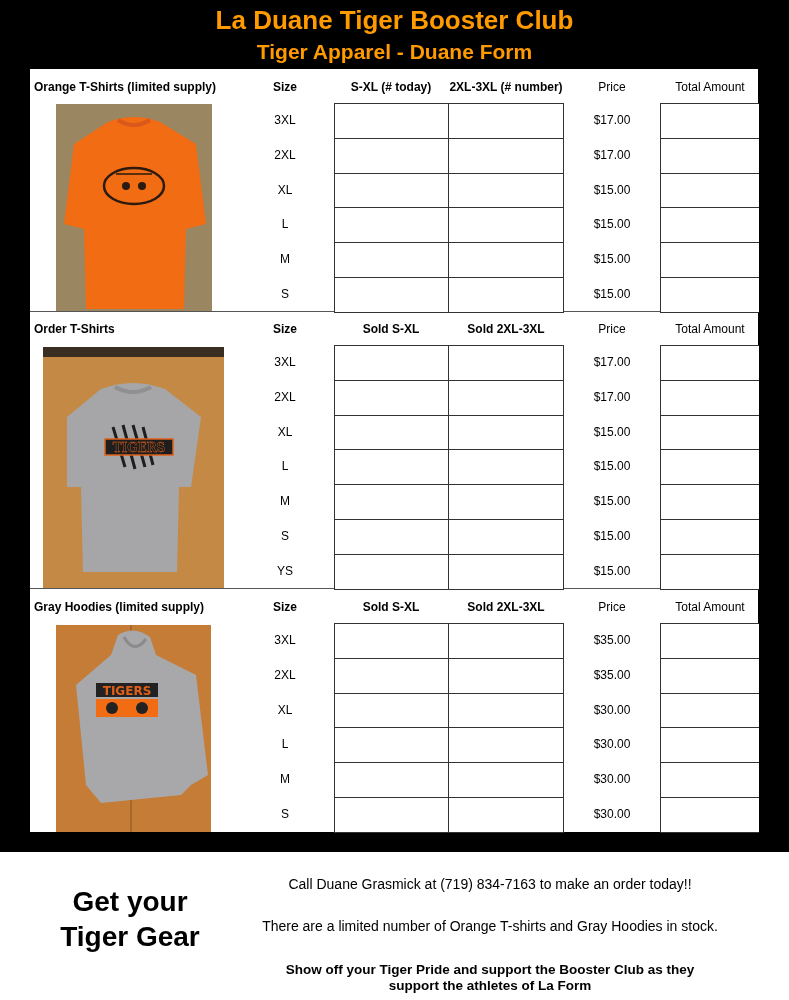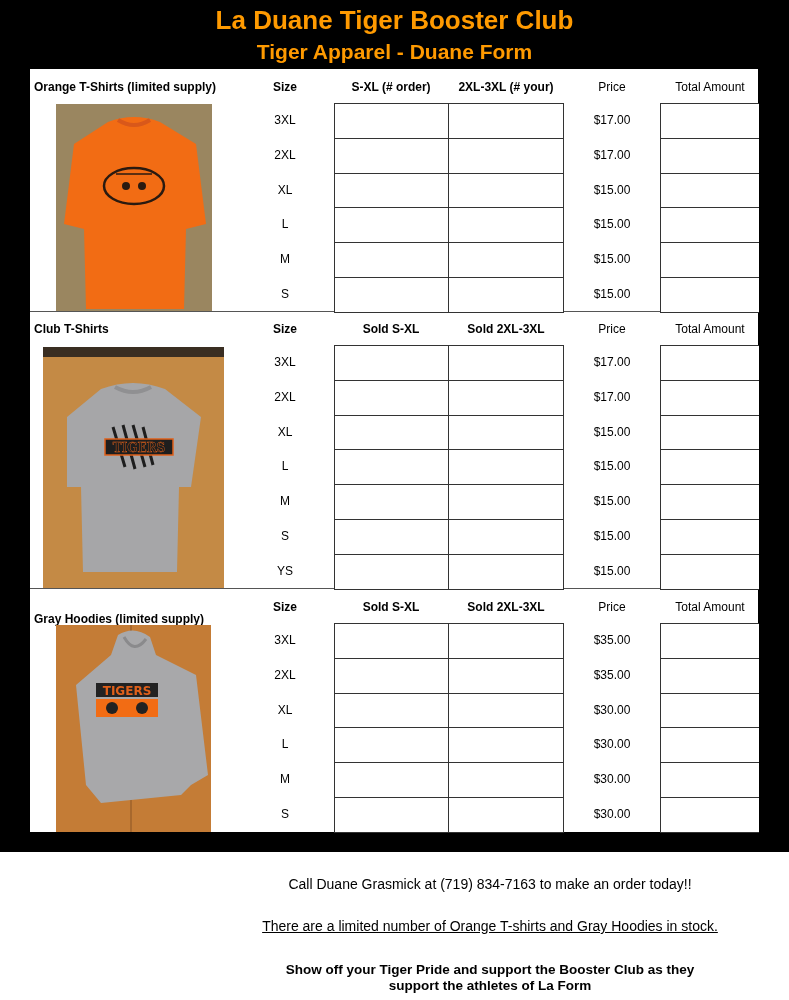--- a/index.html
+++ b/index.html
@@ -28,60 +28,60 @@
 
 <div class="black-band"></div>
 <div class="title title-main">La Duane Tiger Booster Club</div>
 <div class="title title-sub">Tiger Apparel - Duane Form</div>
 
 <div class="table">
 
   <div class="section" style="top:0;height:243px;text-decoration:underline;">
     <div class="hdr bold" style="left:4px;">Orange T-Shirts (limited supply)</div>
     <div class="hdr bold c" style="left:255px;">Size</div>
-    <div class="hdr bold c" style="left:361px;">S-XL (# order)</div>
-    <div class="hdr bold c" style="left:476px;">2XL-3XL (# your)</div>
+    <div class="hdr bold c" style="left:361px;">S-XL (# today)</div>
+    <div class="hdr bold c" style="left:476px;">2XL-3XL (# number)</div>
     <div class="hdr c" style="left:582px;">Price</div>
     <div class="hdr c" style="left:680px;">Total Amount</div>
     <div class="photo" style="left:26px;top:35px;width:156px;height:207px;">
       <svg width="156" height="207" viewBox="0 0 156 207">
         <rect width="156" height="207" fill="#9a8660"></rect>
         <rect x="0" y="0" width="156" height="207" fill="url(#wood0)" opacity="0.3"></rect>
         <path d="M52 18 Q78 8 104 18 L140 40 L150 120 L130 125 L128 205 L30 205 L28 125 L8 120 L18 40 Z" fill="#f26c14"></path>
         <path d="M62 16 Q78 26 94 16" stroke="#d9581a" stroke-width="4" fill="none"></path>
         <ellipse cx="78" cy="82" rx="30" ry="18" fill="none" stroke="#2a1a10" stroke-width="2.5"></ellipse>
         <path d="M60 70 L96 70" stroke="#2a1a10" stroke-width="1.5"></path>
         <circle cx="70" cy="82" r="4" fill="#2a1a10"></circle>
         <circle cx="86" cy="82" r="4" fill="#2a1a10"></circle>
       </svg>
     </div>
   </div>
 
   <div class="section" style="top:242px;height:278px;">
-    <div class="hdr bold" style="left:4px;">Club T-Shirts</div>
+    <div class="hdr bold" style="left:4px;">Order T-Shirts</div>
     <div class="hdr bold c" style="left:255px;">Size</div>
     <div class="hdr bold c" style="left:361px;">Sold S-XL</div>
     <div class="hdr bold c" style="left:476px;">Sold 2XL-3XL</div>
     <div class="hdr c" style="left:582px;">Price</div>
     <div class="hdr c" style="left:680px;">Total Amount</div>
     <div class="photo" style="left:13px;top:36px;width:181px;height:241px;">
       <svg width="181" height="241" viewBox="0 0 181 241">
         <rect width="181" height="241" fill="#c48a45"></rect>
         <rect x="0" y="0" width="181" height="10" fill="#3a2e22"></rect>
         <path d="M58 42 Q90 30 122 42 L158 70 L148 140 L136 140 L134 225 L40 225 L38 140 L24 140 L24 70 Z" fill="#a6a6a8"></path>
         <path d="M72 40 Q90 50 108 40" stroke="#909092" stroke-width="4" fill="none"></path>
         <path d="M70 80 L82 120 M80 78 L92 122 M90 78 L102 120 M100 80 L110 118" stroke="#1e1e1e" stroke-width="3"></path>
         <rect x="62" y="92" width="68" height="16" fill="#1e1e1e" stroke="#e0601a" stroke-width="1.5"></rect>
         <text x="96" y="105" font-family="DejaVu Serif, serif" font-size="12" font-weight="bold" fill="#1e1e1e" text-anchor="middle" stroke="#e0601a" stroke-width="0.4">TIGERS</text>
       </svg>
     </div>
   </div>
 
   <div class="section" style="top:520px;height:243px;border-bottom:none;">
-    <div class="hdr bold" style="left:4px;margin-top:12px;">Gray Hoodies (limited supply)</div>
+    <div class="hdr bold" style="left:4px;">Gray Hoodies (limited supply)</div>
     <div class="hdr bold c" style="left:255px;">Size</div>
     <div class="hdr bold c" style="left:361px;">Sold S-XL</div>
     <div class="hdr bold c" style="left:476px;">Sold 2XL-3XL</div>
     <div class="hdr c" style="left:582px;">Price</div>
     <div class="hdr c" style="left:680px;">Total Amount</div>
     <div class="photo" style="left:26px;top:36px;width:155px;height:207px;">
       <svg width="155" height="207" viewBox="0 0 155 207">
         <rect width="155" height="207" fill="#c47c36"></rect>
         <line x1="75" y1="0" x2="75" y2="207" stroke="#8a5424" stroke-width="1"></line>
         <path d="M62 10 Q78 0 94 12 L100 30 L140 50 L152 150 L135 160 L125 170 L45 178 L30 160 L20 60 L55 30 Z" fill="#a8a8aa"></path>
@@ -302,17 +302,19 @@
         <div class="box" style="left:418px;top:0;width:116px;height:35.8px;"></div>
         <div class="price" style="top:10px;">
           <span>$30.00</span>
         </div>
         <div class="box" style="left:630px;top:0;width:99px;height:35.8px;border-right:none;"></div>
       </div>
     </div>
 </div>
 
 <div class="footer-left">
+  <div>Get your</div>
+  <div>Tiger Gear</div>
 </div>
 <div class="footer-line" style="top:876px;">Call Duane Grasmick at (719) 834-7163 to make an order today!!</div>
-<div class="footer-line" style="top:918px;text-decoration:underline;">There are a limited number of Orange T-shirts and Gray Hoodies in stock.</div>
+<div class="footer-line" style="top:918px;">There are a limited number of Orange T-shirts and Gray Hoodies in stock.</div>
 <div class="footer-line bold" style="top:962px;">Show off your Tiger Pride and support the Booster Club as they</div>
 <div class="footer-line bold" style="top:978px;">support the athletes of La Form</div>
 
 </body></html>

